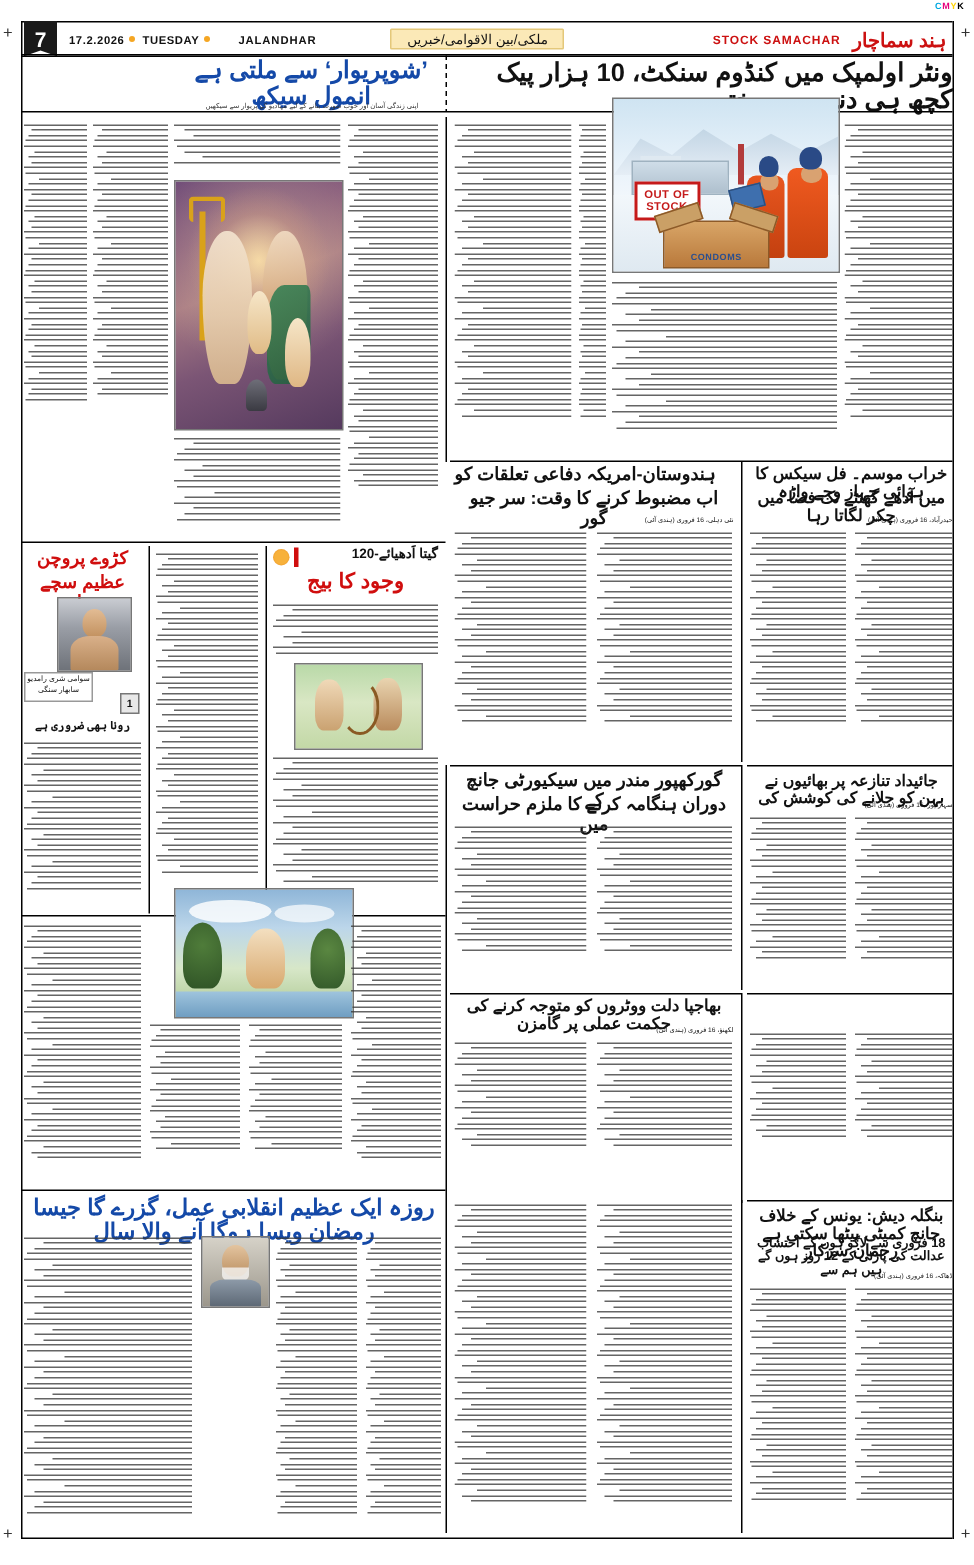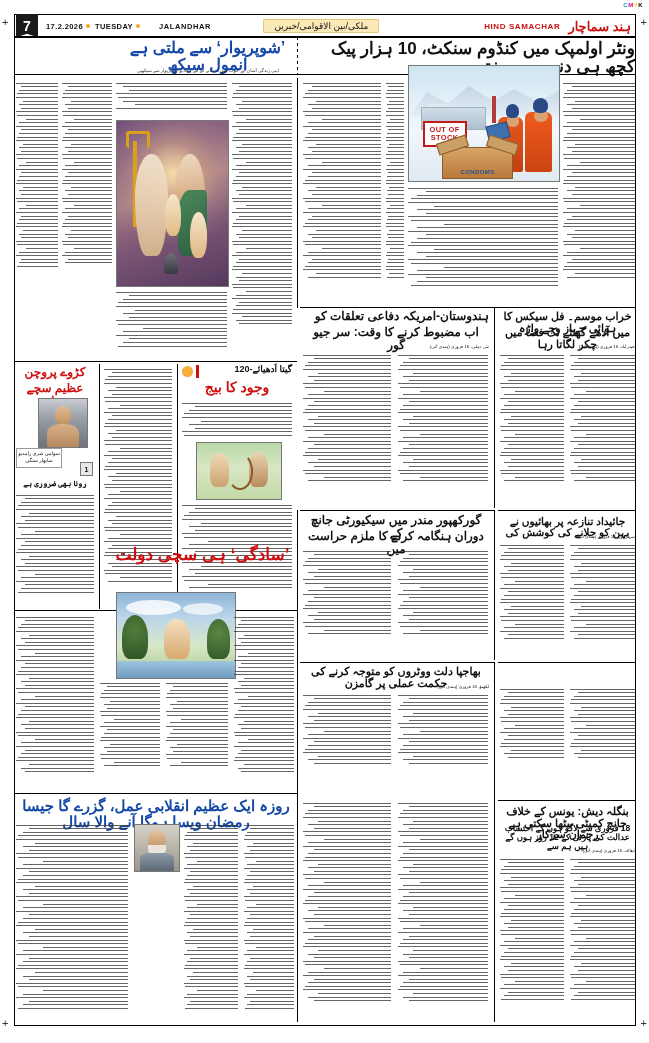--- a/index.html
+++ b/index.html
@@ -192,21 +192,21 @@
   </div>
 
   <div class="masthead">
     <div class="folio">7</div>
     <div class="dateline">
       <span>17.2.2026</span><span class="dot"></span><span>TUESDAY</span><span class="dot"></span>
     </div>
     <div class="city">JALANDHAR</div>
     <div class="kicker">ملکی/بین الاقوامی/خبریں</div>
     <div class="brandwrap">
-      <div class="brand-en">HIND SAMACHAR</div>
+      <div class="brand-en">STOCK SAMACHAR</div>
       <div class="brand-ur">ہند سماچار</div>
     </div>
   </div>
 
   <div class="hl hl-black hl-main" style="position:absolute;left:300px;top:40px;width:335px;text-align:right;">ونٹر اولمپک میں کنڈوم سنکٹ، 10 ہزار پیک کچھ ہی دنوں میں ختم</div>
 
   <div class="hl hl-blue hl-main" style="position:absolute;left:120px;top:40px;width:175px;text-align:center;font-size:16px;">’شوپریوار‘ سے ملتی ہے انمول سیکھ</div>
   <div class="txt" style="position:absolute;left:122px;top:68px;width:172px;font-size:4.6px;text-align:center;color:#333;">اپنی زندگی آسان اور خوب صورت بنانے کے لیے مہادیو کے پریوار سے سیکھیں</div>
 
   <div class="rule-h" style="left:14px;top:36px;width:621px;"></div>
@@ -657,21 +657,21 @@
       <div class="line l2"></div>
       <div class="line l4"></div>
     <div class="line l1"></div>
       <div class="line l5"></div>
       <div class="line l2"></div>
   </div>
 
   <div class="rule-h" style="left:300px;top:307px;width:335px;"></div>
   <div class="rule-h" style="left:14px;top:361px;width:283px;"></div>
 
-  <div class="hl hl-black hl-sub" style="position:absolute;left:303px;top:310px;width:186px;text-align:right;">ہندوستان-امریکہ دفاعی تعلقات کو</div>
+  <div class="hl hl-black hl-sub" style="position:absolute;left:303px;top:310px;width:186px;text-align:left;">ہندوستان-امریکہ دفاعی تعلقات کو</div>
   <div class="hl hl-sub" style="position:absolute;left:303px;top:326px;width:186px;text-align:center;color:#111;">
     <span>اب مضبوط کرنے کا وقت: سر جیو گور</span>
   </div>
   <div class="txt" style="position:absolute;left:303px;top:344px;width:186px;font-size:4.4px;">نئی دہلی، 16 فروری (ہندی آئی)</div>
 
   <div class="colbox txt" style="left:303px;top:352px;width:88px;height:155px;">
     <div class="line l1"></div>
       <div class="line l3"></div>
       <div class="line l2"></div>
       <div class="line l4"></div>
@@ -1106,21 +1106,20 @@
     <div class="line l1"></div>
       <div class="line l4"></div>
       <div class="line l6"></div>
       <div class="line l2"></div>
     <div class="line l1"></div>
       <div class="line l3"></div>
       <div class="line l2"></div>
   </div>
 
   <div class="rule-h" style="left:14px;top:610px;width:283px;"></div>
-  <div class="hl hl-red" style="position:absolute;left:110px;top:546px;width:185px;text-align:center;font-size:17px;">’سادگی‘ ہی سچی دولت</div>
 
   <div class="photo sageart" style="left:116px;top:592px;width:118px;height:85px;">
     <div class="cloud"></div>
       <div class="cloud2"></div>
     <div class="tree"></div>
       <div class="tree2"></div>
     <div class="sage"></div>
     <div class="water"></div>
   </div>
 

